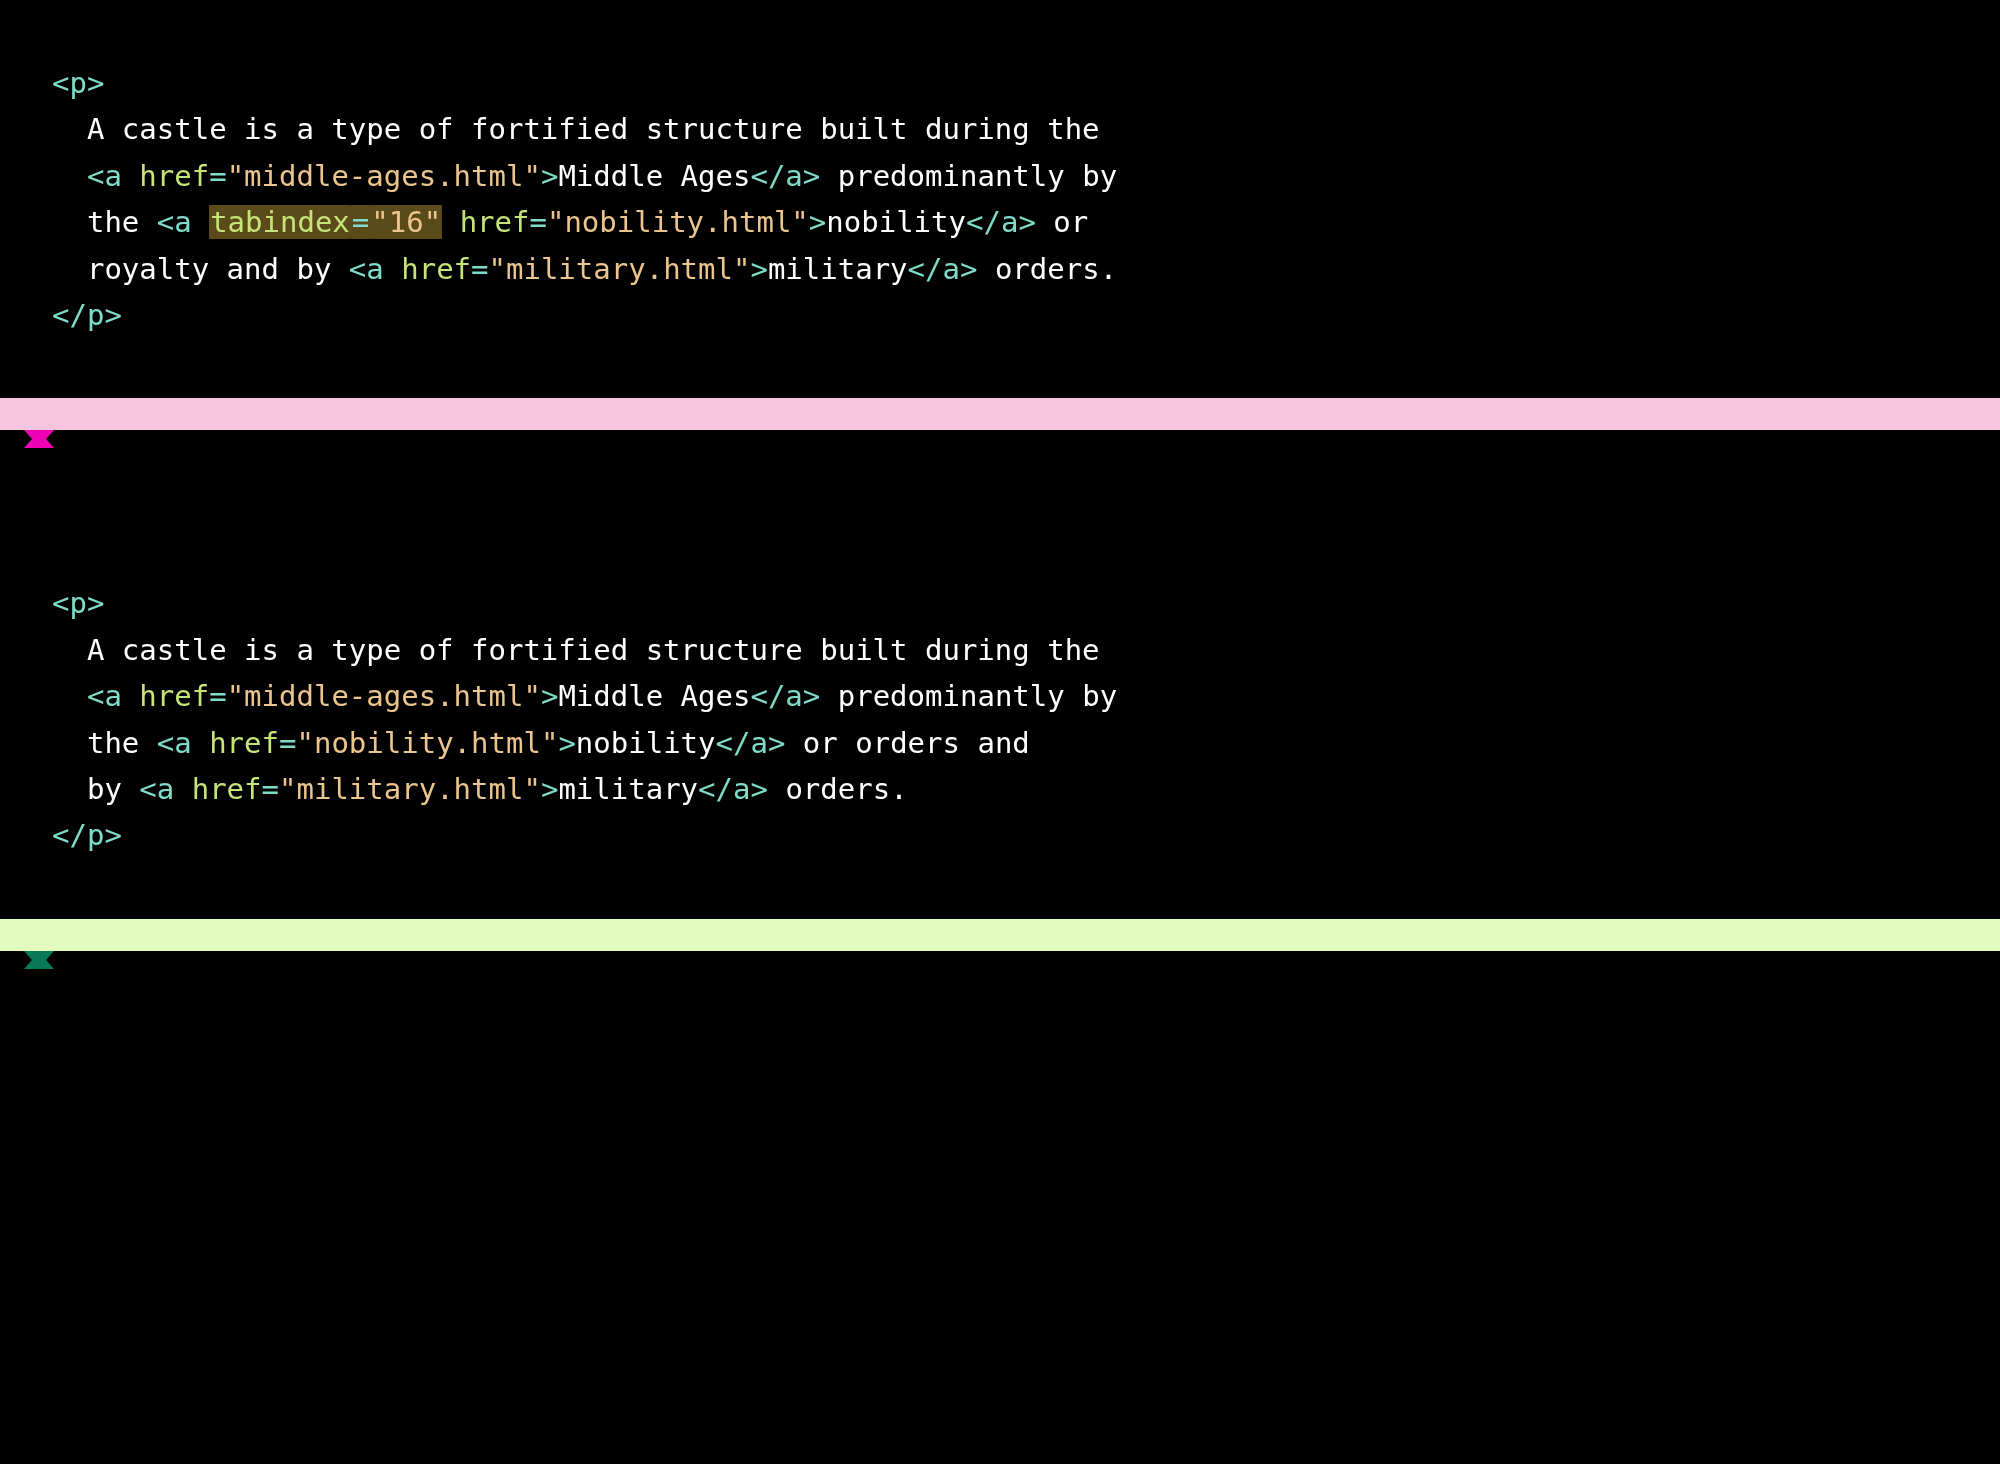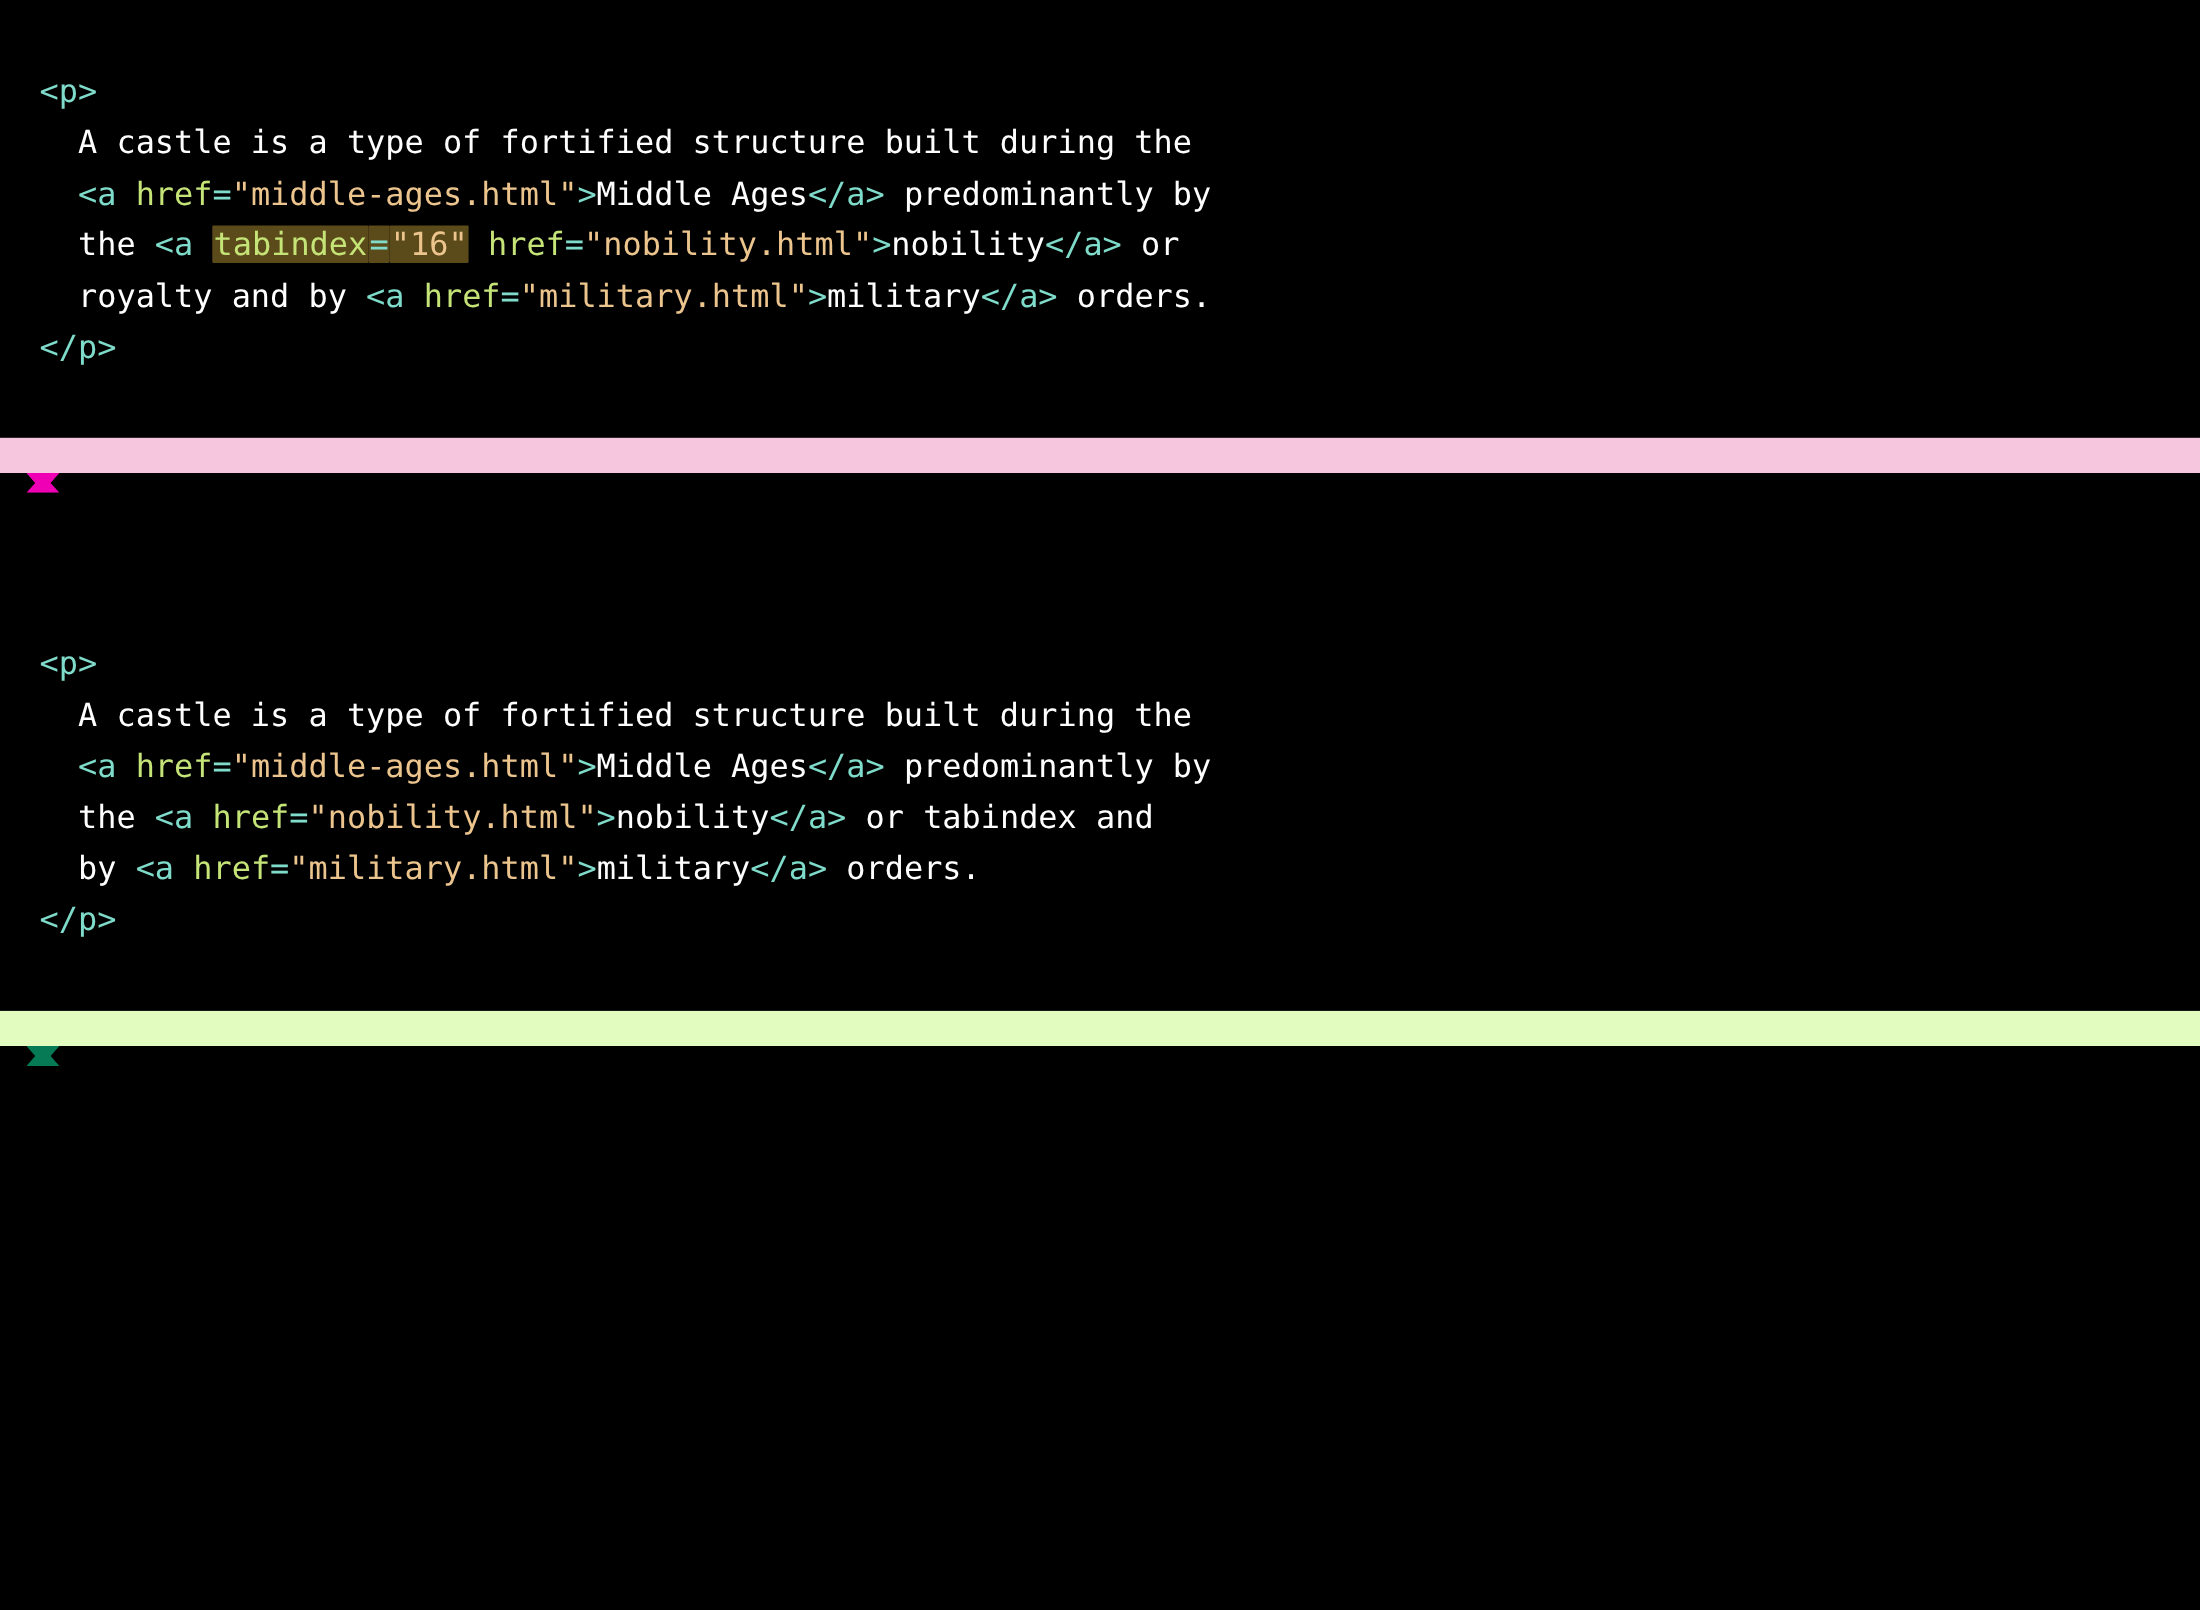--- a/index.html
+++ b/index.html
@@ -10,21 +10,21 @@
     font-family: "SF Mono", "Consolas", "Menlo", "Courier New", monospace;
     font-size: 29px;
     line-height: 1.6;
   }
   .page {
     width: 2000px;
     box-sizing: border-box;
   }
   .codeblock {
     background: #000;
-    padding: 60px 52px 60px 36px;
+    padding: 60px 52px 60px 52px;
     box-sizing: border-box;
     width: 100%;
   }
   .codeblock pre {
     margin: 0;
     white-space: pre;
   }
   
   .tag   { color: #7fdbca; }   
   .attr  { color: #c5e478; }   
@@ -74,21 +74,21 @@
       <polygon points="0,0 30,0 22,9 30,18 0,18 8,9" fill="#f000b4"></polygon>
     </svg>
   </div>
 
   <div class="spacer"></div>
 
   <div class="codeblock">
     <pre><span class="tag">&lt;p&gt;</span>
   <span class="txt">A castle is a type of fortified structure built during the</span>
   <span class="tag">&lt;</span><span class="tag">a </span><span class="attr">href</span><span class="tag">=</span><span class="str">"middle-ages.html"</span><span class="tag">&gt;</span><span class="txt">Middle Ages</span><span class="tag">&lt;/a&gt;</span><span class="txt"> predominantly by</span>
-  <span class="txt">the </span><span class="tag">&lt;</span><span class="tag">a </span><span class="attr">href</span><span class="tag">=</span><span class="str">"nobility.html"</span><span class="tag">&gt;</span><span class="txt">nobility</span><span class="tag">&lt;/a&gt;</span><span class="txt"> or tabindex and</span>
+  <span class="txt">the </span><span class="tag">&lt;</span><span class="tag">a </span><span class="attr">href</span><span class="tag">=</span><span class="str">"nobility.html"</span><span class="tag">&gt;</span><span class="txt">nobility</span><span class="tag">&lt;/a&gt;</span><span class="txt"> or orders and</span>
   <span class="txt">by </span><span class="tag">&lt;</span><span class="tag">a </span><span class="attr">href</span><span class="tag">=</span><span class="str">"military.html"</span><span class="tag">&gt;</span><span class="txt">military</span><span class="tag">&lt;/a&gt;</span><span class="txt"> orders.</span>
 <span class="tag">&lt;/p&gt;</span></pre>
   </div>
 
   <div class="divider green"></div>
   <div class="marker">
     <svg width="30" height="18" viewBox="0 0 30 18">
       <polygon points="0,0 30,0 22,9 30,18 0,18 8,9" fill="#057a55"></polygon>
     </svg>
   </div>

